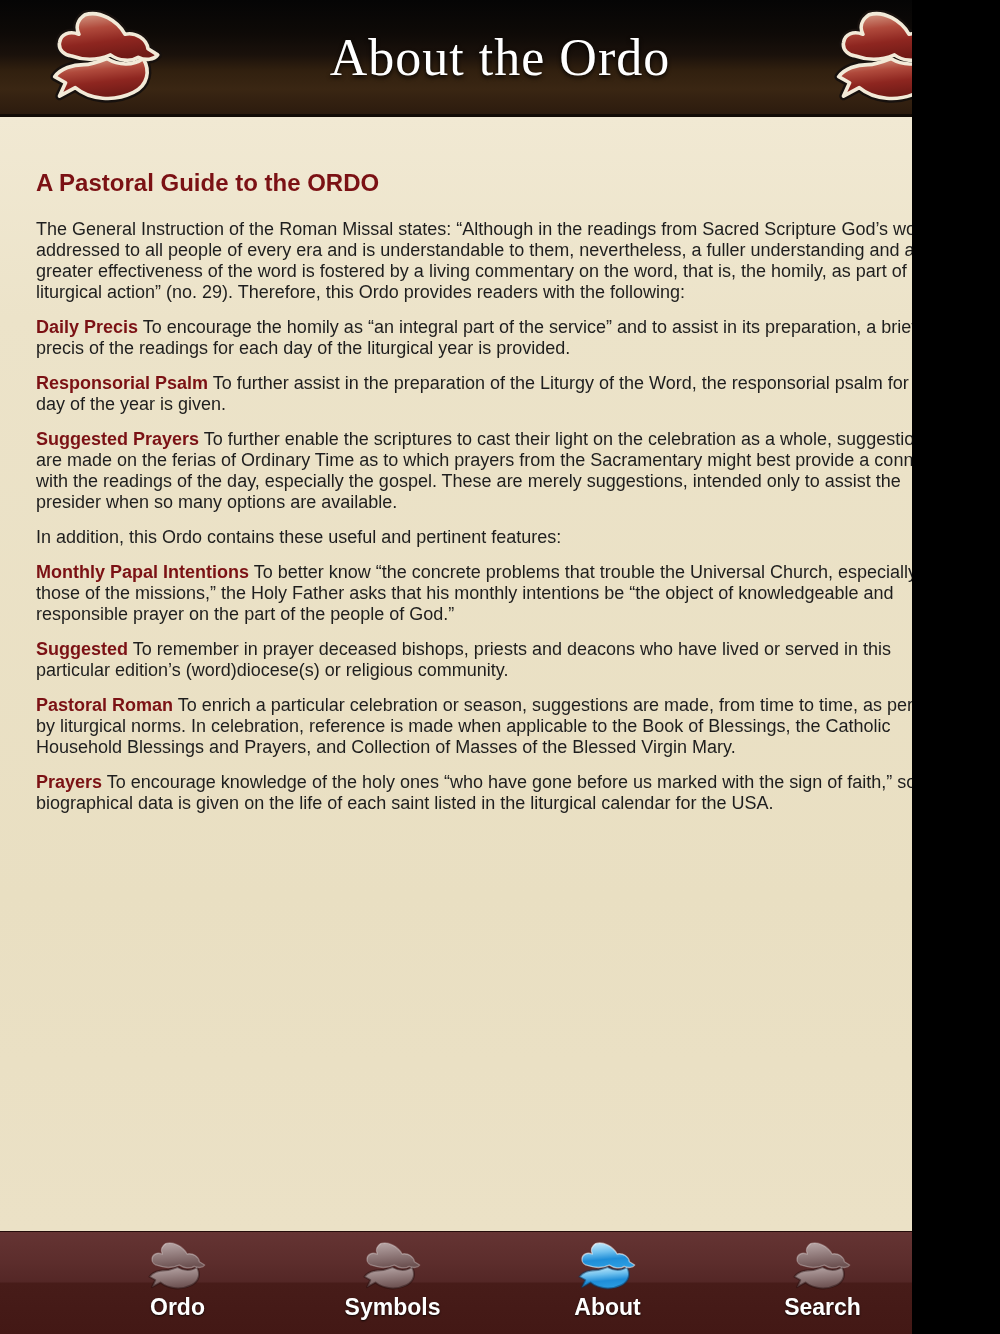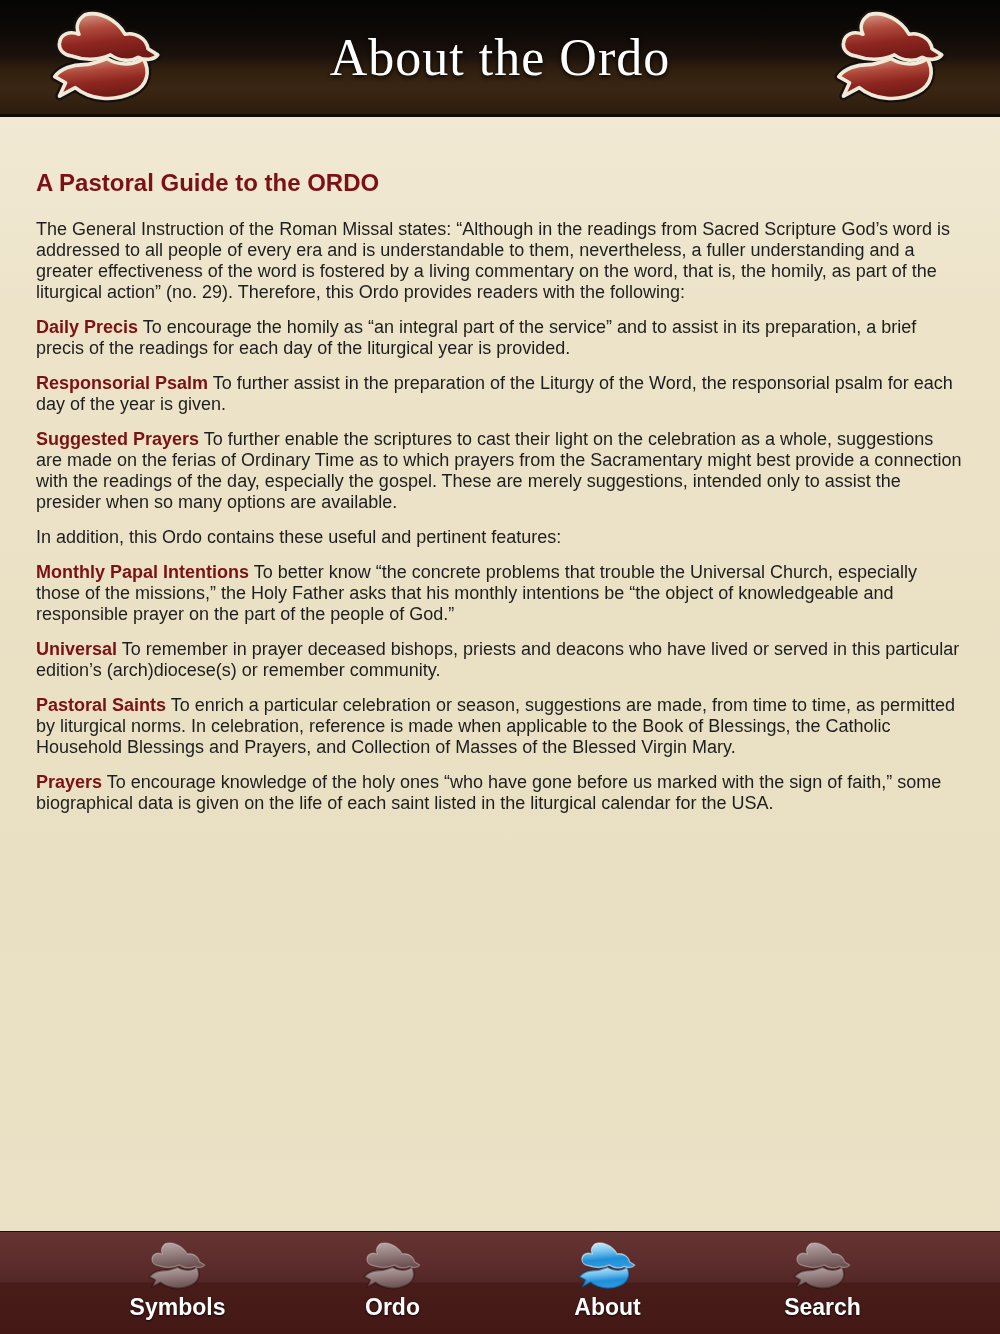--- a/index.html
+++ b/index.html
@@ -1,16 +1,16 @@
 <!DOCTYPE html>
 <html><head>
 <meta charset="utf-8">
 <style>
   html,body{margin:0;padding:0;background:#000;}
-  .screen{position:relative;width:1000px;height:1334px;overflow:hidden;
+  .screen{position:relative;width:912px;height:1334px;overflow:hidden;
     font-family:"Liberation Sans",sans-serif;background:#0f172a;}
 
   
   .header{position:absolute;top:0;left:0;width:1000px;height:114px;
     background:linear-gradient(180deg,#050505 0%,#0e0a07 30%,#1a110b 48%,#31200f 62%,#3a2613 78%,#2c1b0e 100%);
     border-bottom:3px solid #120b06;}
   .header::after{content:"";position:absolute;left:0;bottom:-4px;width:100%;height:1px;
     background:#9a6c33;opacity:.8;}
   .header-title{position:absolute;top:28px;left:0;width:100%;text-align:center;
     font-family:"Liberation Serif",serif;font-size:52px;font-weight:500;color:#ffffff;
@@ -86,59 +86,59 @@
 
   <div class="content">
     <h2 class="content-heading">A Pastoral Guide to the ORDO</h2>
 
     <p><span class="lead"></span><span>The General Instruction of the Roman Missal states: “Although in the readings from Sacred Scripture God’s word is addressed to all people of every era and is understandable to them, nevertheless, a fuller understanding and a greater effectiveness of the word is fostered by a living commentary on the word, that is, the homily, as part of the liturgical action” (no. 29). Therefore, this Ordo provides readers with the following:</span></p>
     <p><span class="lead">Daily Precis</span><span> To encourage the homily as “an integral part of the service” and to assist in its preparation, a brief precis of the readings for each day of the liturgical year is provided.</span></p>
     <p><span class="lead">Responsorial Psalm</span><span> To further assist in the preparation of the Liturgy of the Word, the responsorial psalm for each day of the year is given.</span></p>
     <p><span class="lead">Suggested Prayers</span><span> To further enable the scriptures to cast their light on the celebration as a whole, suggestions are made on the ferias of Ordinary Time as to which prayers from the Sacramentary might best provide a connection with the readings of the day, especially the gospel. These are merely suggestions, intended only to assist the presider when so many options are available.</span></p>
     <p><span class="lead"></span><span>In addition, this Ordo contains these useful and pertinent features:</span></p>
     <p><span class="lead">Monthly Papal Intentions</span><span> To better know “the concrete problems that trouble the Universal Church, especially those of the missions,” the Holy Father asks that his monthly intentions be “the object of knowledgeable and responsible prayer on the part of the people of God.”</span></p>
-    <p><span class="lead">Universal</span><span> To remember in prayer deceased bishops, priests and deacons who have lived or served in this particular edition’s (arch)diocese(s) or remember community.</span></p>
-    <p><span class="lead">Pastoral Saints</span><span> To enrich a particular celebration or season, suggestions are made, from time to time, as permitted by liturgical norms. In celebration, reference is made when applicable to the Book of Blessings, the Catholic Household Blessings and Prayers, and Collection of Masses of the Blessed Virgin Mary.</span></p>
+    <p><span class="lead">Suggested</span><span> To remember in prayer deceased bishops, priests and deacons who have lived or served in this particular edition’s (word)diocese(s) or religious community.</span></p>
+    <p><span class="lead">Pastoral Roman</span><span> To enrich a particular celebration or season, suggestions are made, from time to time, as permitted by liturgical norms. In celebration, reference is made when applicable to the Book of Blessings, the Catholic Household Blessings and Prayers, and Collection of Masses of the Blessed Virgin Mary.</span></p>
     <p><span class="lead">Prayers</span><span> To encourage knowledge of the holy ones “who have gone before us marked with the sign of faith,” some biographical data is given on the life of each saint listed in the liturgical calendar for the USA.</span></p>
   </div>
 
   <div class="tabbar">
+
+    <div class="tab">
+      <svg class="tab-icon" viewBox="0 0 94 80">
+        <defs>
+          <linearGradient id="dg1" x1="0.1" y1="0" x2="0.3" y2="1">
+            <stop offset="0" stop-color="#b9a8a8"></stop>
+              <stop offset="0.5" stop-color="#937d7d"></stop>
+              <stop offset="1" stop-color="#6d5252"></stop>
+          </linearGradient>
+        </defs>
+        <g stroke-linejoin="round">
+          <path d="M46 40 C56 46 68 46 76 40 C82 50 80 62 68 68 C52 76 32 74 20 64 L7 71 L12 60 L3 55 C8 48 18 45 27 45 C34 45 41 42 46 40 Z" fill="url(#dg1)" stroke="rgba(35,14,14,0.45)" stroke-width="3"></path>
+          <path d="M28 4 C22 8 20 14 23 20 C15 17 8 20 7 27 C6 33 11 37 17 38 C28 42 40 41 49 37 C56 42 66 43 72 39 C78 42 85 41 88 37 L80 32 C79 24 70 18 61 20 C55 9 40 0 28 4 Z" fill="url(#dg1)" stroke="rgba(255,255,255,0.3)" stroke-width="2"></path>
+        </g>
+      </svg>
+      <span class="tab-label">Ordo</span>
+    </div>
 
     <div class="tab">
       <svg class="tab-icon" viewBox="0 0 94 80">
         <defs>
           <linearGradient id="dg2" x1="0.1" y1="0" x2="0.3" y2="1">
             <stop offset="0" stop-color="#b9a8a8"></stop>
               <stop offset="0.5" stop-color="#937d7d"></stop>
               <stop offset="1" stop-color="#6d5252"></stop>
           </linearGradient>
         </defs>
         <g stroke-linejoin="round">
           <path d="M46 40 C56 46 68 46 76 40 C82 50 80 62 68 68 C52 76 32 74 20 64 L7 71 L12 60 L3 55 C8 48 18 45 27 45 C34 45 41 42 46 40 Z" fill="url(#dg2)" stroke="rgba(35,14,14,0.45)" stroke-width="3"></path>
           <path d="M28 4 C22 8 20 14 23 20 C15 17 8 20 7 27 C6 33 11 37 17 38 C28 42 40 41 49 37 C56 42 66 43 72 39 C78 42 85 41 88 37 L80 32 C79 24 70 18 61 20 C55 9 40 0 28 4 Z" fill="url(#dg2)" stroke="rgba(255,255,255,0.3)" stroke-width="2"></path>
         </g>
       </svg>
       <span class="tab-label">Symbols</span>
-    </div>
-
-    <div class="tab">
-      <svg class="tab-icon" viewBox="0 0 94 80">
-        <defs>
-          <linearGradient id="dg1" x1="0.1" y1="0" x2="0.3" y2="1">
-            <stop offset="0" stop-color="#b9a8a8"></stop>
-              <stop offset="0.5" stop-color="#937d7d"></stop>
-              <stop offset="1" stop-color="#6d5252"></stop>
-          </linearGradient>
-        </defs>
-        <g stroke-linejoin="round">
-          <path d="M46 40 C56 46 68 46 76 40 C82 50 80 62 68 68 C52 76 32 74 20 64 L7 71 L12 60 L3 55 C8 48 18 45 27 45 C34 45 41 42 46 40 Z" fill="url(#dg1)" stroke="rgba(35,14,14,0.45)" stroke-width="3"></path>
-          <path d="M28 4 C22 8 20 14 23 20 C15 17 8 20 7 27 C6 33 11 37 17 38 C28 42 40 41 49 37 C56 42 66 43 72 39 C78 42 85 41 88 37 L80 32 C79 24 70 18 61 20 C55 9 40 0 28 4 Z" fill="url(#dg1)" stroke="rgba(255,255,255,0.3)" stroke-width="2"></path>
-        </g>
-      </svg>
-      <span class="tab-label">Ordo</span>
     </div>
 
     <div class="tab active">
       <svg class="tab-icon" viewBox="0 0 94 80">
         <defs>
           <linearGradient id="db1" x1="0.1" y1="0" x2="0.3" y2="1">
             <stop offset="0" stop-color="#cdeefb"></stop>
               <stop offset="0.4" stop-color="#6ec0ee"></stop>
             <stop offset="0.7" stop-color="#1f8ed8"></stop>
               <stop offset="1" stop-color="#2a9be0"></stop>

